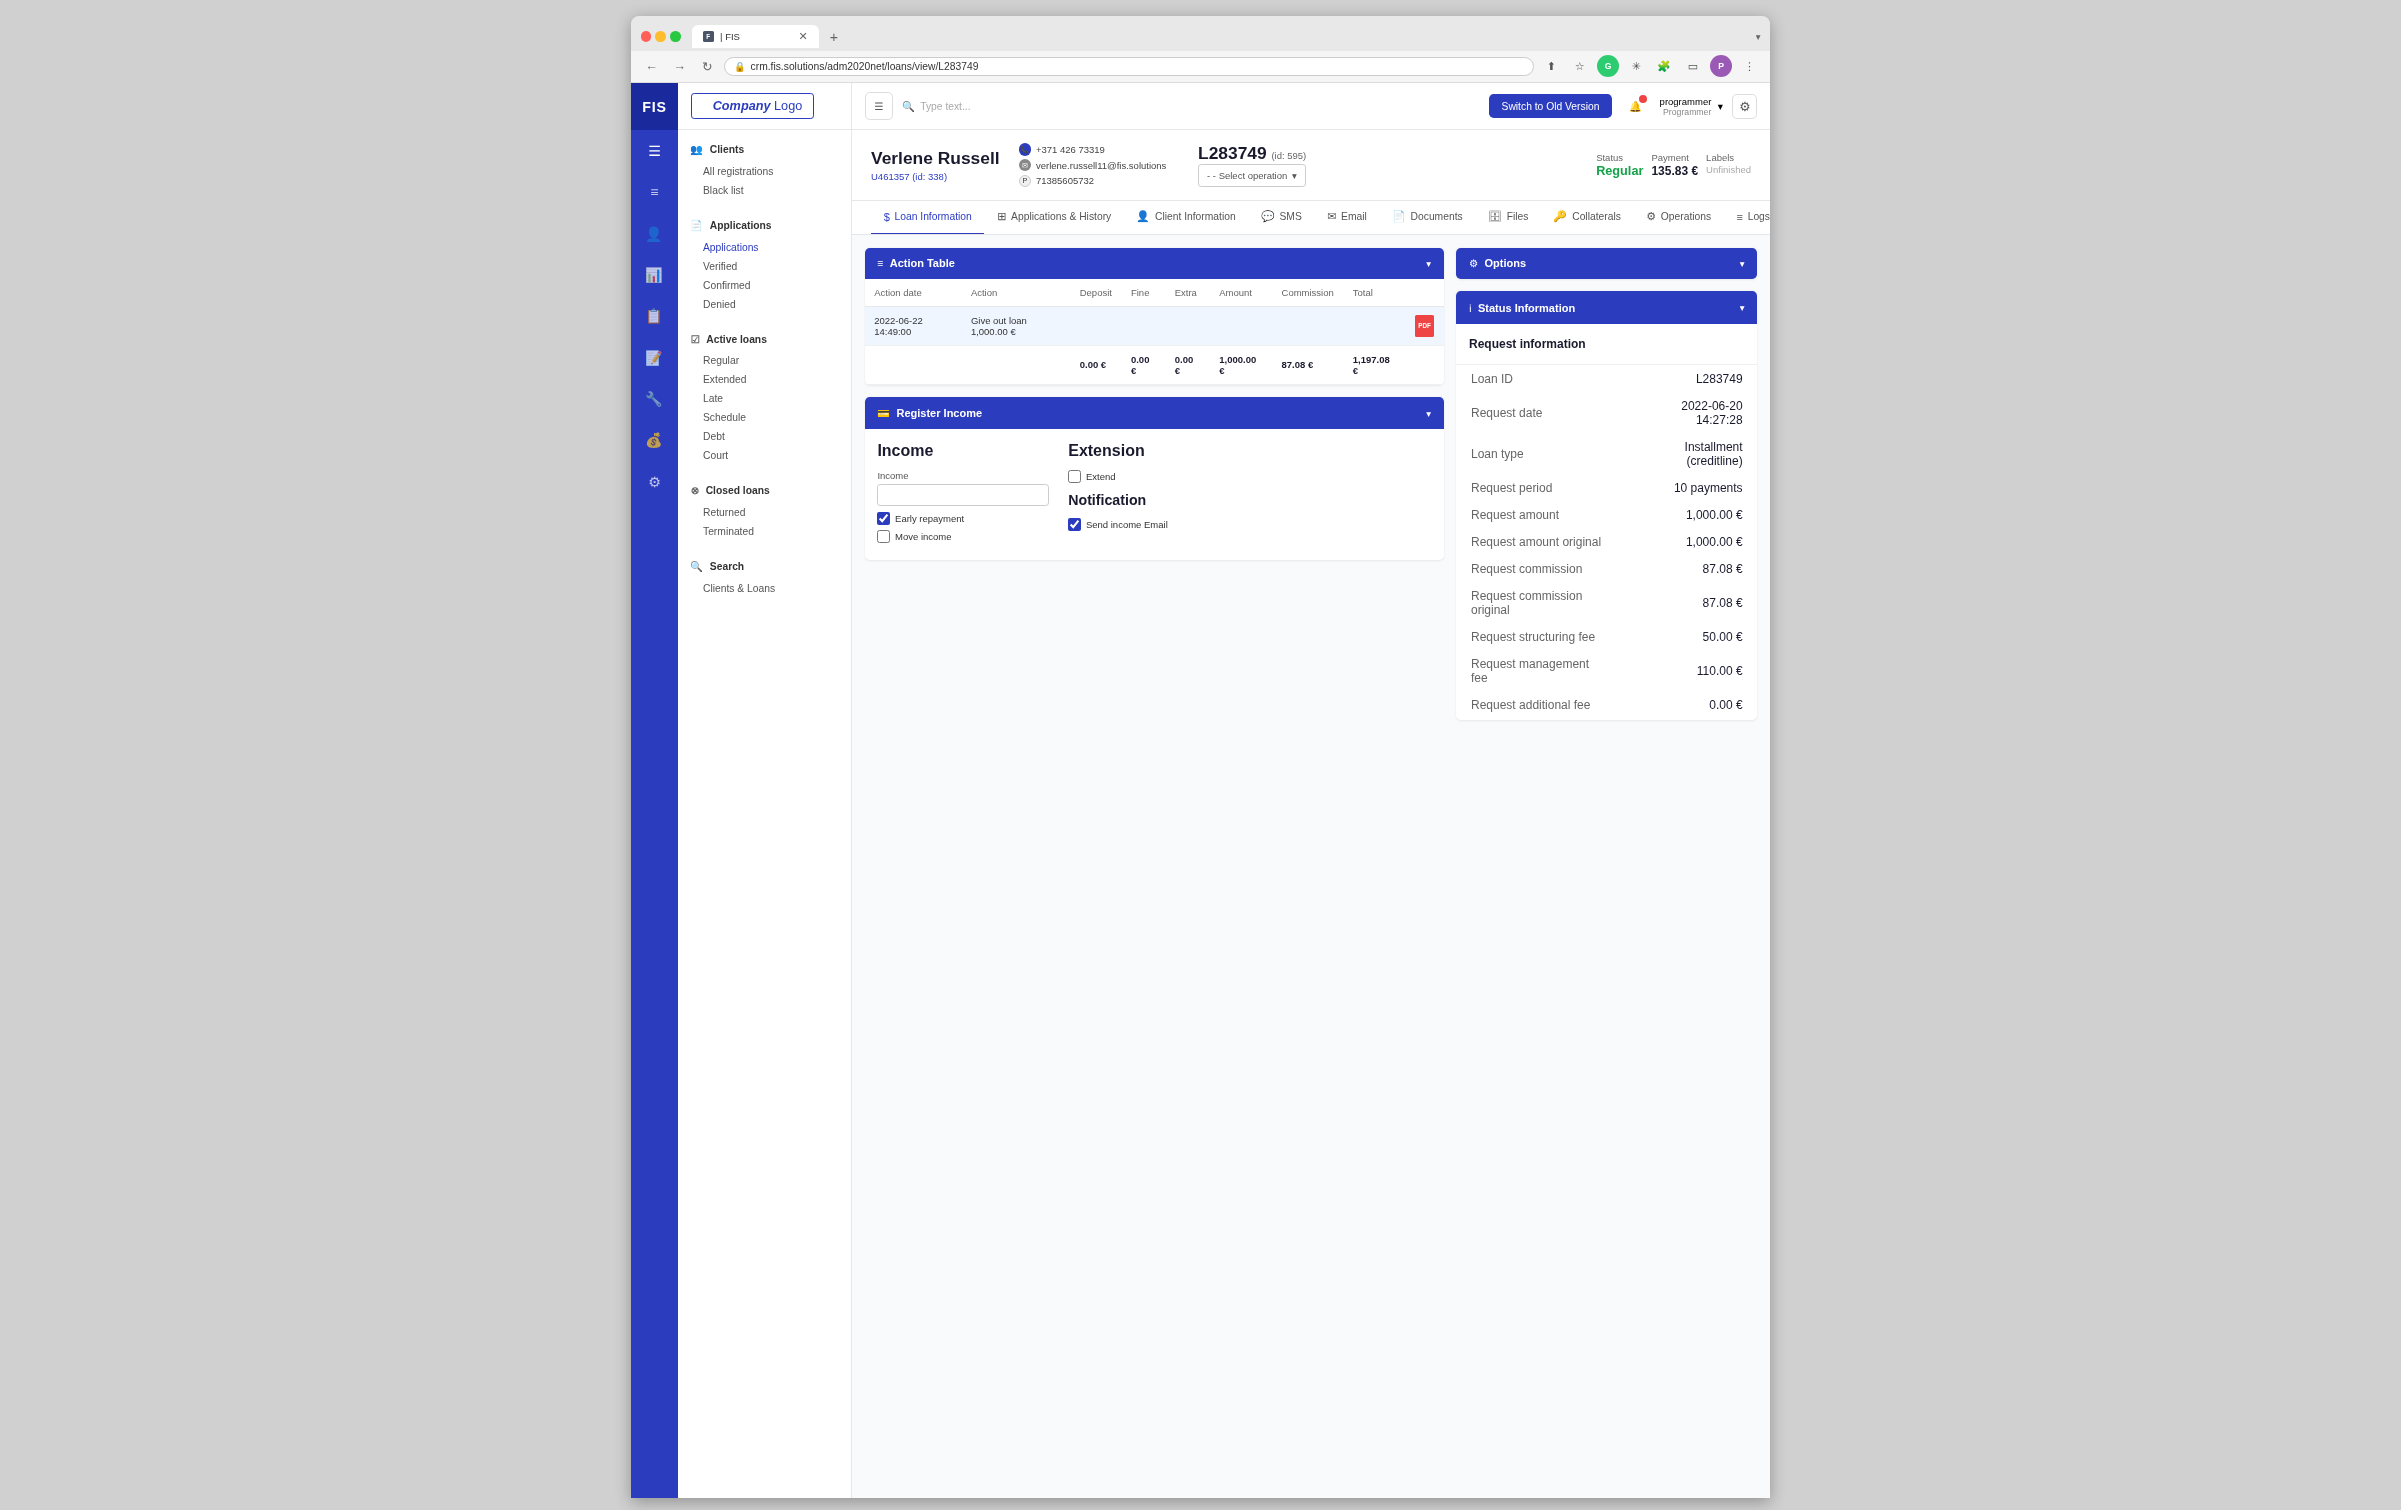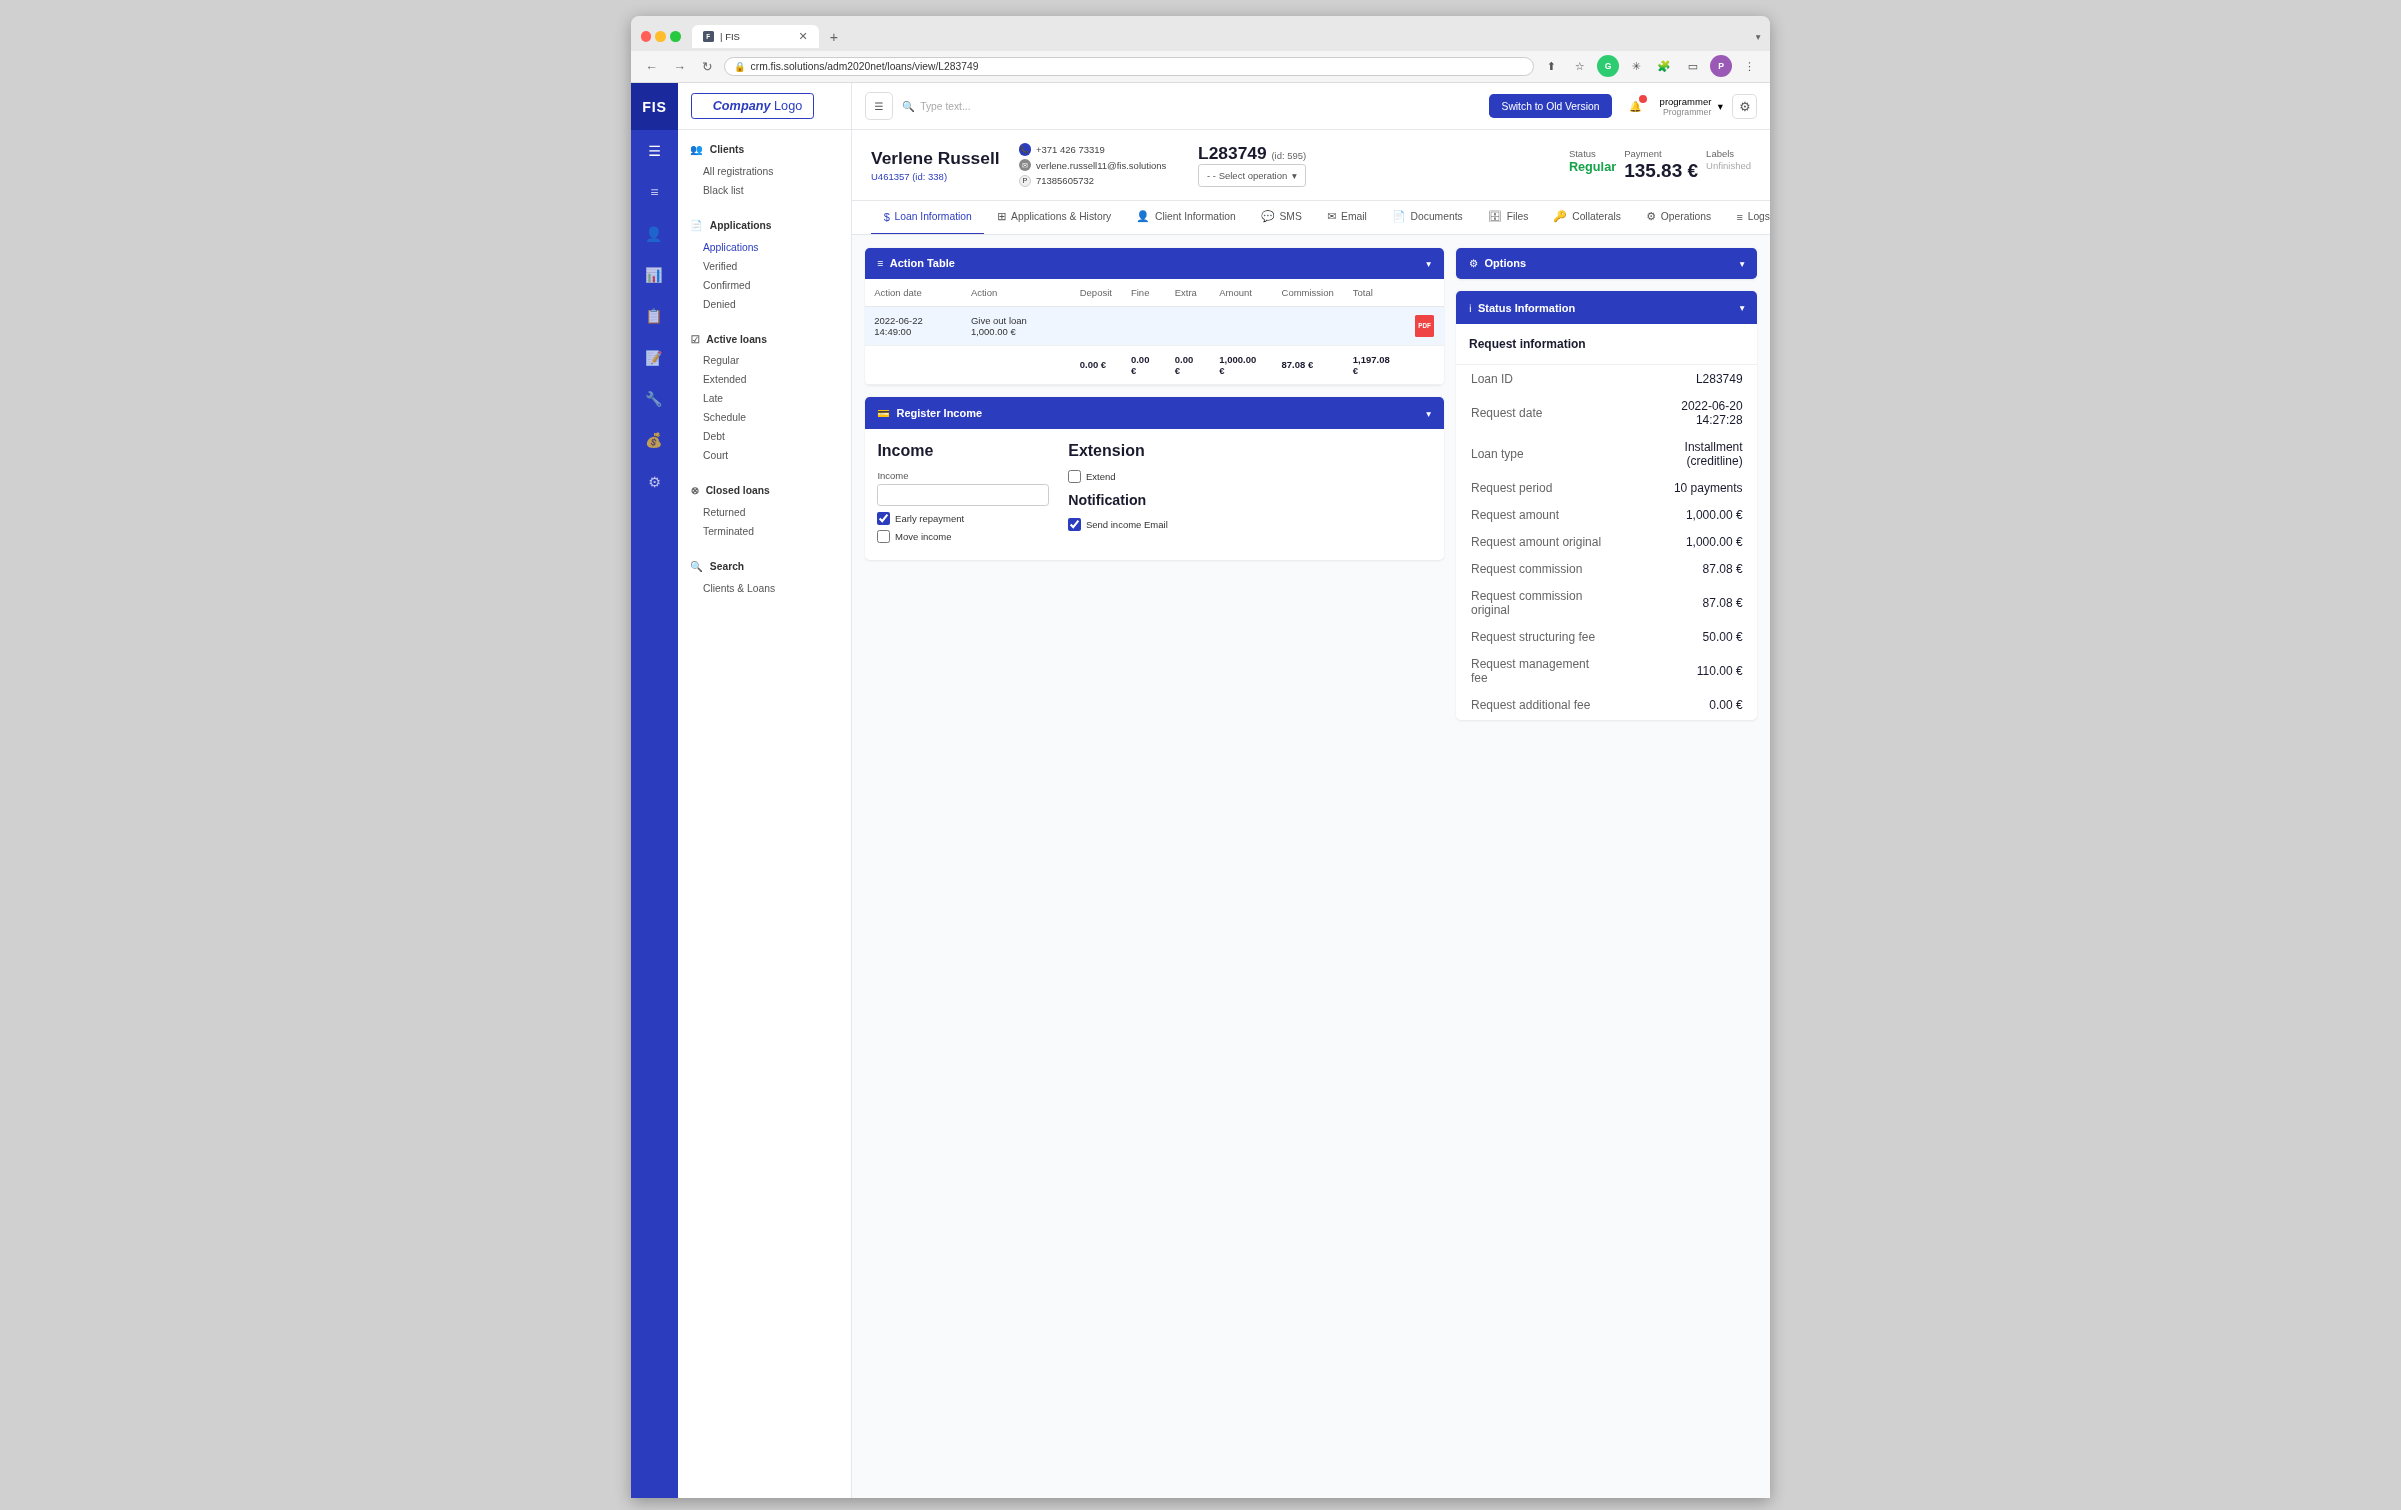--- a/index.html
+++ b/index.html
@@ -317,21 +317,21 @@
       margin-left: auto;
       display: flex;
       gap: 8px;
       align-items: flex-start;
       justify-content: flex-end;
     }
     .status-item {}
     .status-label { font-size: 9.5px; color: #666; margin-bottom: 1.6px; }
     .status-value { font-weight: 600; }
     .status-value.regular { color: #16a34a; font-size: 12.7px; }
-    .payment-amount { font-size: 19px; font-weight: 700; color: #1a1a2e; }
+    .payment-amount { font-size: 12px; font-weight: 700; color: #1a1a2e; }
     .labels-value { font-size: 9.5px; color: #aaa; }
 
     
     .content-tabs {
       background: #fff;
       border-bottom: 0.8px solid #e5e7eb;
       display: flex;
       padding: 0 19px;
       gap: 0;
       overflow-x: auto;

